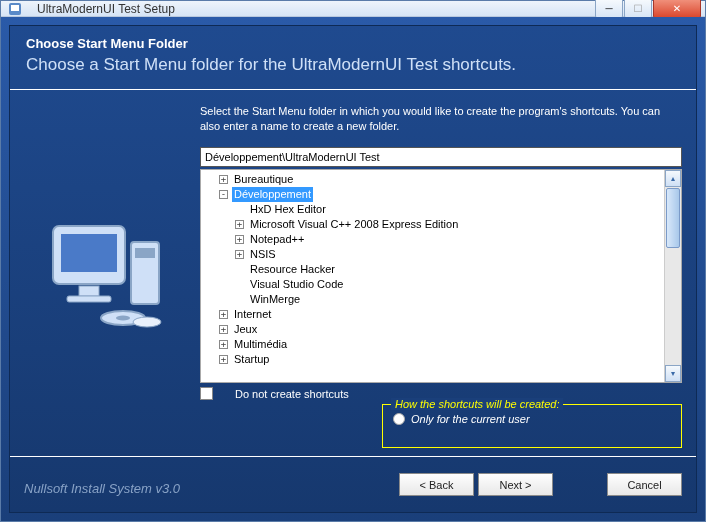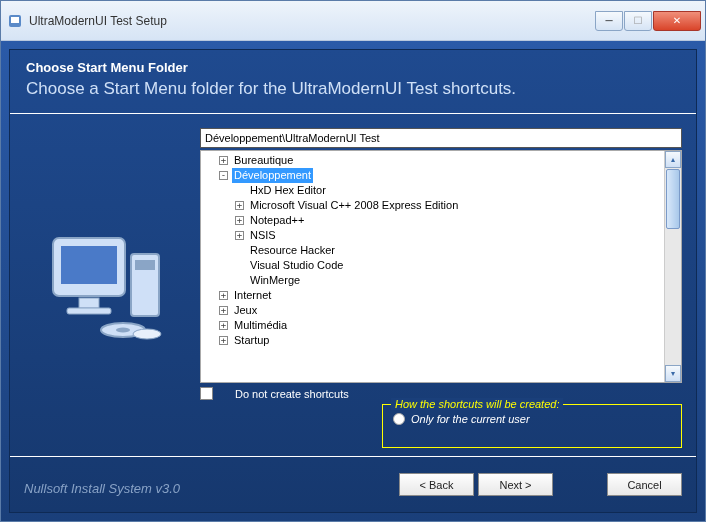--- a/index.html
+++ b/index.html
@@ -1,19 +1,19 @@
 <!DOCTYPE html>
 <html><head>
 <meta charset="utf-8">
 <style>
 * { margin: 0; padding: 0; box-sizing: border-box; font-family: "Segoe UI", Tahoma, sans-serif; }
 body { background: #f0f0f0; width: 706px; height: 522px; overflow: hidden; }
 
 .window { width: 706px; height: 522px; background: #fff; border: 1px solid #5a7ba8; display: flex; flex-direction: column; }
-.titlebar { height: 40px; background: linear-gradient(#eef4fb, #d6e4f5); border-bottom: 1px solid #b8c8de; display: flex; align-items: center; padding-left: 6px; }
+.titlebar { height: 16px; background: linear-gradient(#eef4fb, #d6e4f5); border-bottom: 1px solid #b8c8de; display: flex; align-items: center; padding-left: 6px; gap: 8px; }
 .titlebar-icon { width: 16px; height: 16px; margin-right: 6px; display: flex; align-items: center; justify-content: center; }
 .titlebar-text { font-size: 12px; color: #333; flex: 1; }
 .win-btns { display: flex; height: 20px; margin-right: 4px; gap: 1px; }
 .win-btn { width: 28px; height: 20px; border: 1px solid #8aa5c6; background: linear-gradient(#f5f9fd, #d6e4f5); border-radius: 0 0 3px 3px; display: flex; align-items: center; justify-content: center; font-size: 10px; cursor: pointer; }
 .win-btn.close { width: 48px; background: linear-gradient(#f08f7a, #d9442a); border-color: #a8362a; color: #fff; }
 .win-btn.max { color: #999; }
 
 .body-area { flex: 1; background: linear-gradient(#2a5aa8, #1a3f7a); display: flex; flex-direction: column; padding: 8px; }
 .inner-frame { flex: 1; border: 1px solid #0e2a55; background: linear-gradient(#1f4a8f, #16386e); display: flex; flex-direction: column; }
 
@@ -94,20 +94,21 @@
             <rect x="32" y="88" width="44" height="6" rx="2" fill="#cfe0f7" stroke="#8aa5c6"></rect>
             <rect x="96" y="34" width="28" height="62" rx="3" fill="#cfe0f7" stroke="#8aa5c6" stroke-width="2"></rect>
             <rect x="100" y="40" width="20" height="10" fill="#8aa5c6"></rect>
             <ellipse cx="88" cy="110" rx="22" ry="7" fill="#cfe0f7" stroke="#8aa5c6" stroke-width="2"></ellipse>
             <ellipse cx="88" cy="110" rx="7" ry="2.5" fill="#8aa5c6"></ellipse>
             <ellipse cx="112" cy="114" rx="14" ry="5" fill="#e8f0fb" stroke="#8aa5c6"></ellipse>
           </svg>
         </div>
 
         <div class="main">
+          <div class="instruct">Select the Start Menu folder in which you would like to create the program's shortcuts. You can also enter a name to create a new folder.</div>
 
           <input class="path-input" type="text" value="Développement\UltraModernUI Test" style="">
 
           <div class="tree-wrap">
             <div class="tree" id="tree">
                 <div class="tree-row ind1">
                   <span class="expander">+</span>
                   <span class="tree-label">Bureautique</span>
                 </div>
                 <div class="tree-row ind1">

